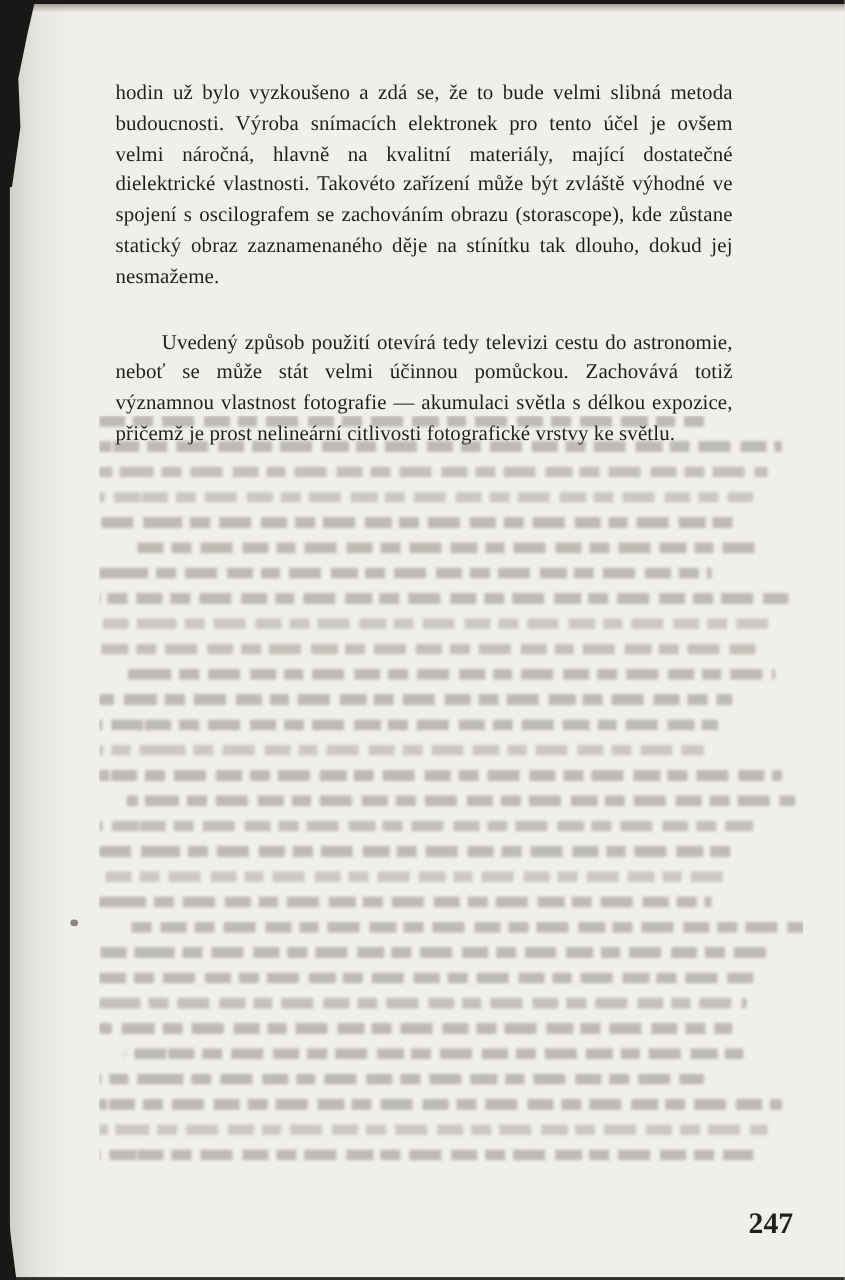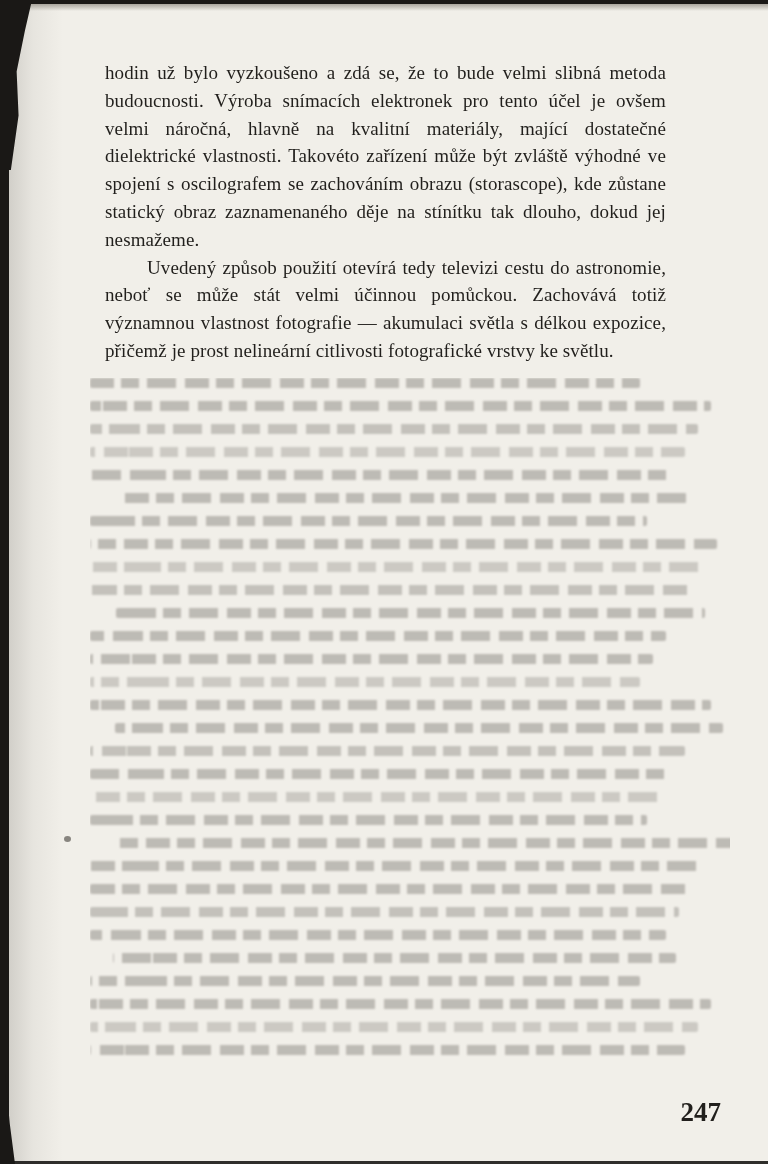--- a/index.html
+++ b/index.html
@@ -50,28 +50,28 @@
     clip-path:polygon(0 0,100% 0,78% 18%,52% 42%,58% 68%,34% 100%,0 100%);
   }
   .edge-left-bottom{
     position:absolute;bottom:0;left:0;width:15px;height:90px;
     background:var(--edge);
     clip-path:polygon(0 0,35% 0,65% 55%,100% 100%,0 100%);
   }
   
   .text-block{
     position:absolute;
-    left:105px;top:59px;width:561px;
+    left:105px;top:71px;width:561px;
     font-size:19px;line-height:27.8px;
     color:var(--ink);
     text-align:justify;
     letter-spacing:0.1px;
   }
   .text-block p{margin:0;}
-  .text-block p.indent{text-indent:42px;}
+  .text-block p.indent{text-indent:42px;margin-top:32px;}
   
   .ghost{
     position:absolute;
     left:90px;top:378px;right:38px;height:692px;
     overflow:hidden;
   }
   .ghost-line{
     height:10px;
     margin:0 0 13px 0;
     border-radius:2px;

